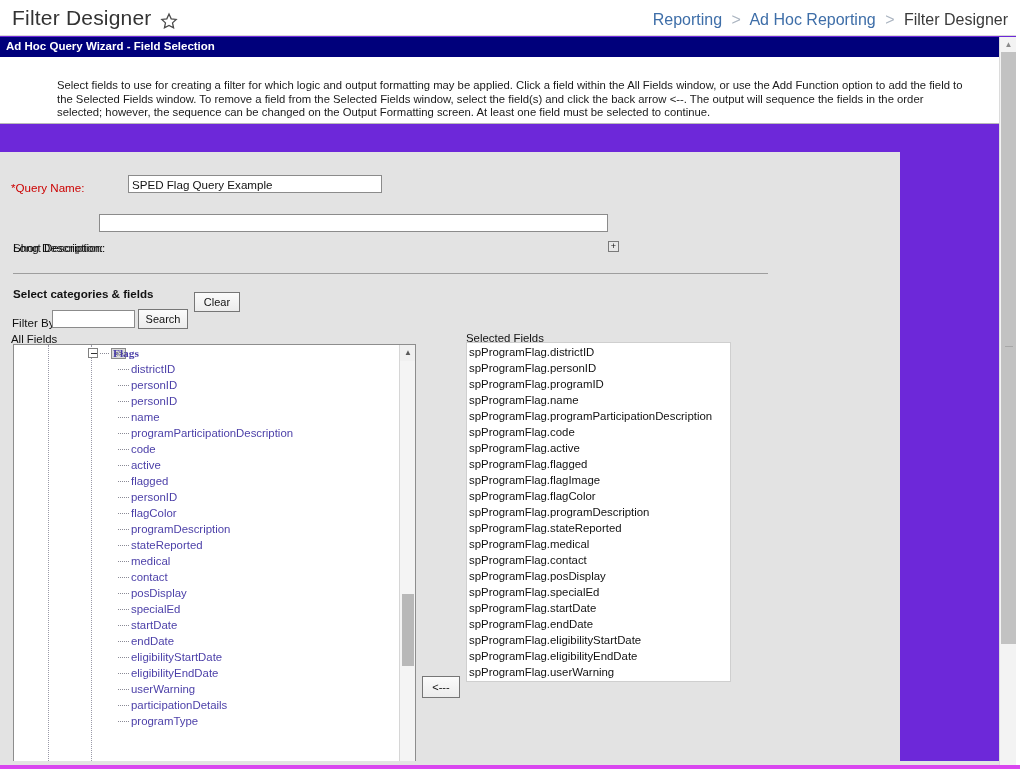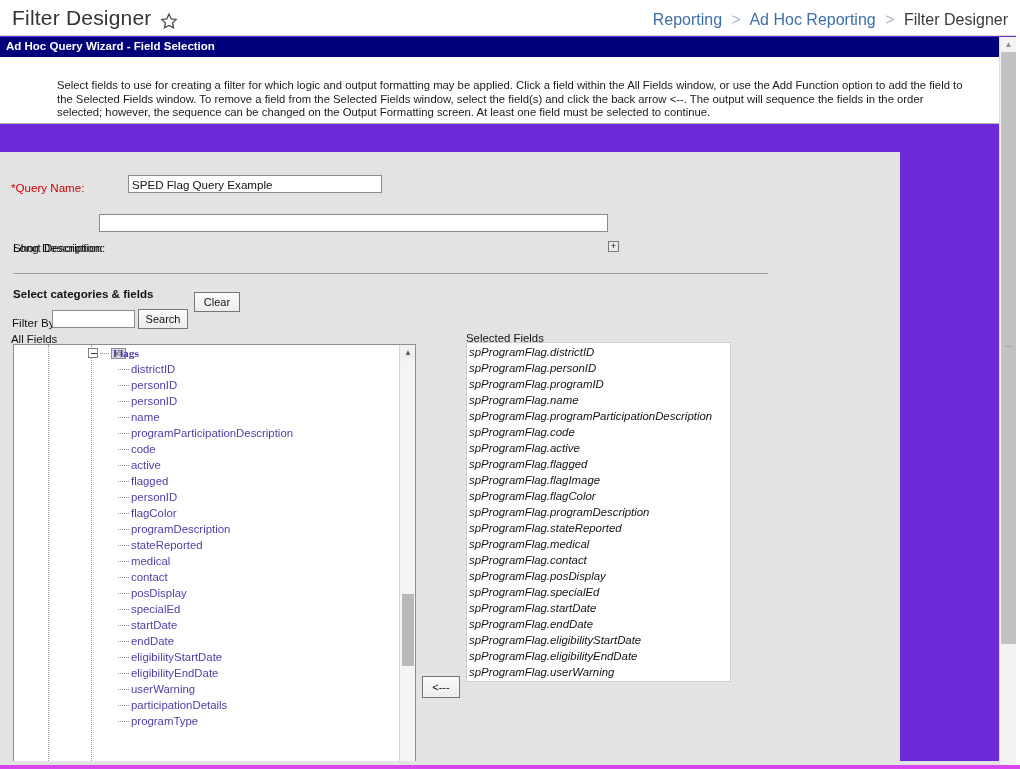--- a/index.html
+++ b/index.html
@@ -226,21 +226,21 @@
   }
 
   
   .selected-panel {
     position: absolute; left: 466px; top: 190px;
     width: 265px; height: 340px;
     background: #ffffff;
     border: 1px solid #cfcfcf;
     overflow: hidden;
   }
-  .selected-list { position: absolute; left: 0; top: 0; padding: 1px 0 0 1px; font-style: italic; }
+  .selected-list { position: absolute; left: 0; top: 0; padding: 1px 0 0 1px; }
   .selected-item {
     height: 16px; line-height: 16px;
     font-size: 11.4px; color: #111;
     white-space: nowrap;
     padding-left: 1px;
   }
 
   
   .page-scrollbar {
     position: absolute; right: 4px; top: 37px;

